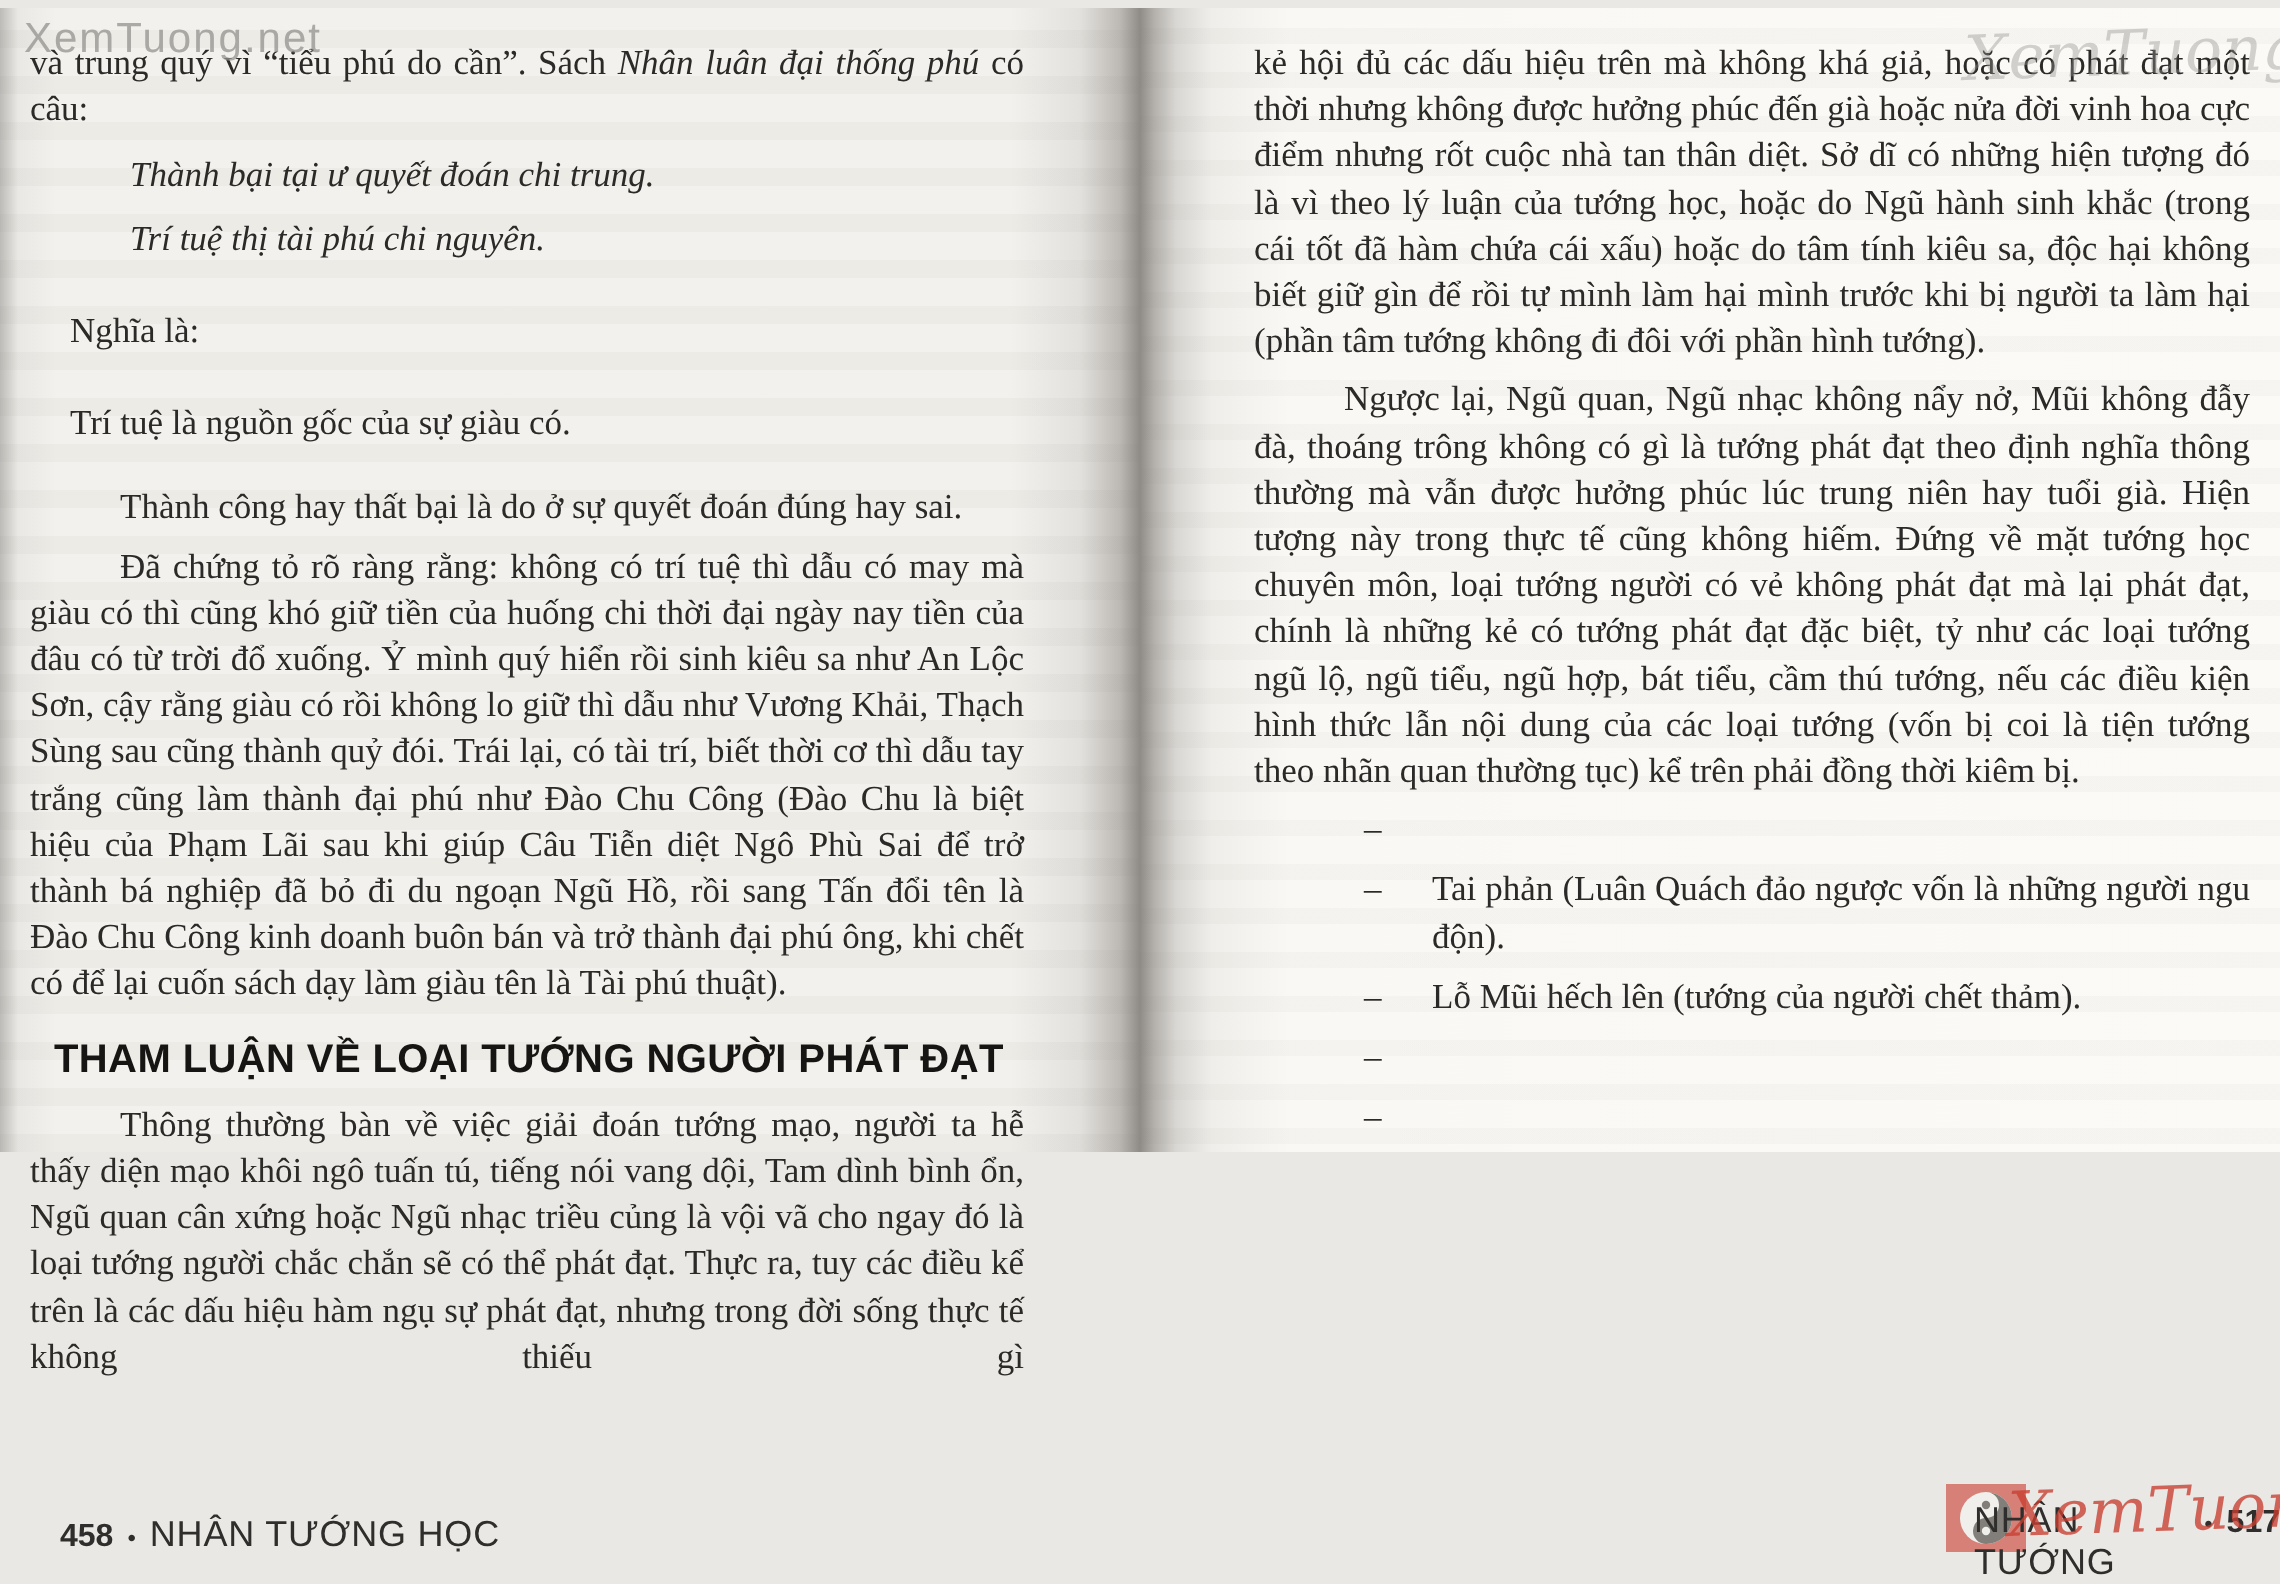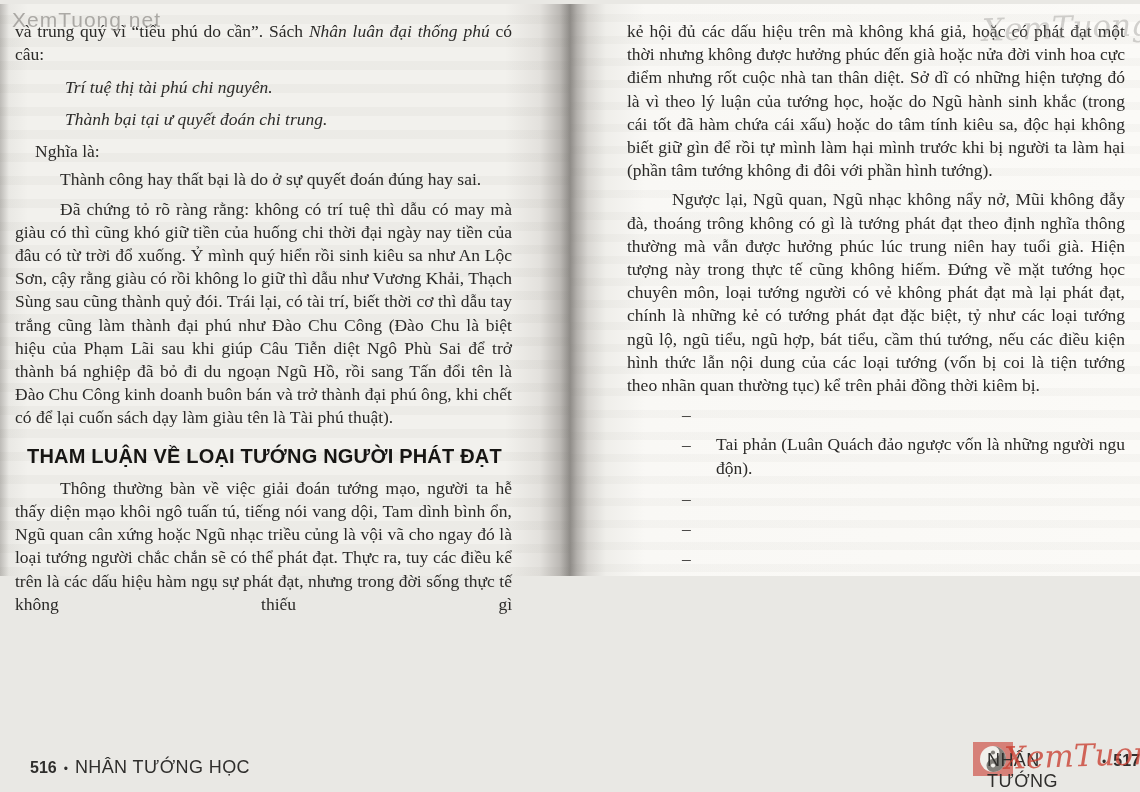--- a/index.html
+++ b/index.html
@@ -21,21 +21,21 @@
   .text-col{position:absolute;top:16px;font-size:17.5px;line-height:23.2px;
             text-align:justify;}
   #left-col{left:15px;width:497px;}
   #right-col{left:57px;width:498px;}
   p{margin:0 0 6px 0;}
   .indent{text-indent:45px;}
   .noindent{text-indent:0;}
   .fill-last{text-align-last:justify;}
   .it{font-style:italic;}
   .quote{padding-left:50px;font-style:italic;line-height:30px;margin:2px 0;}
-  .small-indent{text-indent:20px;line-height:30px;margin:2px 0;}
+  .small-indent{text-indent:20px;line-height:30px;margin:16px 0;}
 
   h2.section{font-family:"Liberation Sans", sans-serif;font-weight:700;
              font-size:20px;letter-spacing:.2px;color:#161513;
              margin:15px 0 9px 12px;text-align:left;text-indent:0;}
 
   
   .dash-list{margin-top:4px;}
   .dash-row{display:flex;margin:0 0 7px 0;padding-left:55px;}
   .dash-row .dash{flex:none;width:34px;}
   .dash-row .li-text{flex:1;text-align:justify;}
@@ -60,49 +60,51 @@
   #logo-box{position:absolute;left:973px;top:742px;width:40px;height:34px;z-index:2;opacity:.9;}
 </style>
 </head>
 <body>
 
 <div id="spread">
 
   <div class="page" id="left-page">
     <div class="text-col" id="left-col">
       <p class="noindent"><span>và trung quý vì “tiểu phú do cần”. Sách </span><span class="it">Nhân luân đại thống phú</span><span> có câu:</span></p>
+      <p class="quote">Thành bại tại ư quyết đoán chi trung.</p>
       <p class="quote">Trí tuệ thị tài phú chi nguyên.</p>
-      <p class="quote">Thành bại tại ư quyết đoán chi trung.</p>
       <p class="small-indent">Nghĩa là:</p>
+      <p class="small-indent">Trí tuệ là nguồn gốc của sự giàu có.</p>
       <p class="indent">Thành công hay thất bại là do ở sự quyết đoán đúng hay sai.</p>
       <p class="indent">Đã chứng tỏ rõ ràng rằng: không có trí tuệ thì dẫu có may mà giàu có thì cũng khó giữ tiền của huống chi thời đại ngày nay tiền của đâu có từ trời đổ xuống. Ỷ mình quý hiển rồi sinh kiêu sa như An Lộc Sơn, cậy rằng giàu có rồi không lo giữ thì dẫu như Vương Khải, Thạch Sùng sau cũng thành quỷ đói. Trái lại, có tài trí, biết thời cơ thì dẫu tay trắng cũng làm thành đại phú như Đào Chu Công (Đào Chu là biệt hiệu của Phạm Lãi sau khi giúp Câu Tiễn diệt Ngô Phù Sai để trở thành bá nghiệp đã bỏ đi du ngoạn Ngũ Hồ, rồi sang Tấn đổi tên là Đào Chu Công kinh doanh buôn bán và trở thành đại phú ông, khi chết có để lại cuốn sách dạy làm giàu tên là Tài phú thuật).</p>
       <h2 class="section">THAM LUẬN VỀ LOẠI TƯỚNG NGƯỜI PHÁT ĐẠT</h2>
       <p class="indent fill-last">Thông thường bàn về việc giải đoán tướng mạo, người ta hễ thấy diện mạo khôi ngô tuấn tú, tiếng nói vang dội, Tam dình bình ổn, Ngũ quan cân xứng hoặc Ngũ nhạc triều củng là vội vã cho ngay đó là loại tướng người chắc chắn sẽ có thể phát đạt. Thực ra, tuy các điều kể trên là các dấu hiệu hàm ngụ sự phát đạt, nhưng trong đời sống thực tế không thiếu gì</p>
     </div>
     <div class="footer" id="left-footer">
-      <span class="pg-num">516</span>
+      <span class="pg-num">458</span>
       <span class="dot-sep">•</span>
       <span class="bk-title">NHÂN TƯỚNG HỌC</span>
     </div>
   </div>
 
   <div class="page" id="right-page">
     <div class="text-col" id="right-col">
       <p class="noindent">kẻ hội đủ các dấu hiệu trên mà không khá giả, hoặc có phát đạt một thời nhưng không được hưởng phúc đến già hoặc nửa đời vinh hoa cực điểm nhưng rốt cuộc nhà tan thân diệt. Sở dĩ có những hiện tượng đó là vì theo lý luận của tướng học, hoặc do Ngũ hành sinh khắc (trong cái tốt đã hàm chứa cái xấu) hoặc do tâm tính kiêu sa, độc hại không biết giữ gìn để rồi tự mình làm hại mình trước khi bị người ta làm hại (phần tâm tướng không đi đôi với phần hình tướng).</p>
       <p class="indent">Ngược lại, Ngũ quan, Ngũ nhạc không nẩy nở, Mũi không đẫy đà, thoáng trông không có gì là tướng phát đạt theo định nghĩa thông thường mà vẫn được hưởng phúc lúc trung niên hay tuổi già. Hiện tượng này trong thực tế cũng không hiếm. Đứng về mặt tướng học chuyên môn, loại tướng người có vẻ không phát đạt mà lại phát đạt, chính là những kẻ có tướng phát đạt đặc biệt, tỷ như các loại tướng ngũ lộ, ngũ tiểu, ngũ hợp, bát tiểu, cầm thú tướng, nếu các điều kiện hình thức lẫn nội dung của các loại tướng (vốn bị coi là tiện tướng theo nhãn quan thường tục) kể trên phải đồng thời kiêm bị.</p>
       <div class="dash-list">
         <div class="dash-row">
           <span class="dash">–</span>
         </div>
         <div class="dash-row">
           <span class="dash">–</span>
           <span class="li-text">Tai phản (Luân Quách đảo ngược vốn là những người ngu độn).</span>
         </div>
         <div class="dash-row">
           <span class="dash">–</span>
+          <span class="li-text">Lỗ Mũi hếch lên (tướng của người chết thảm).</span>
         </div>
         <div class="dash-row">
           <span class="dash">–</span>
         </div>
         <div class="dash-row">
           <span class="dash">–</span>
         </div>
       </div>
     </div>
   </div>

